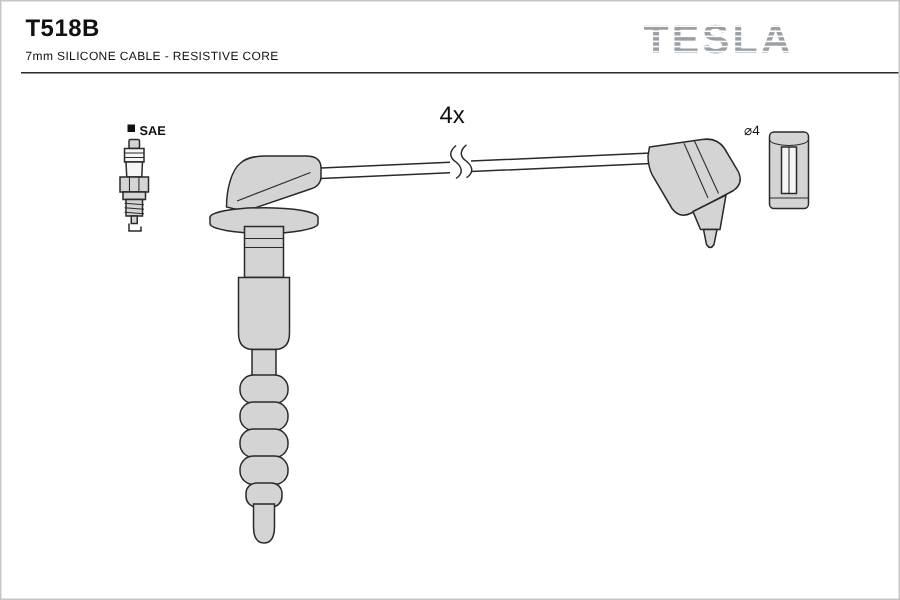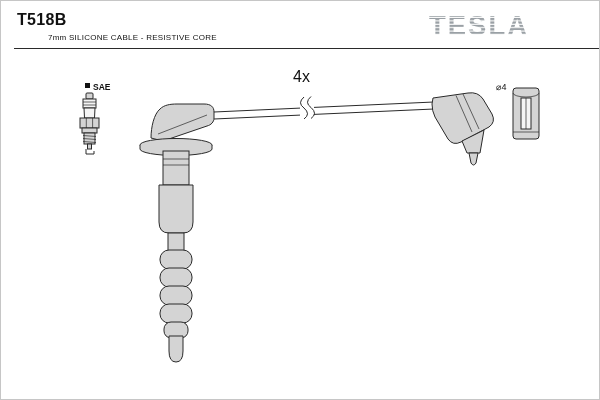--- a/index.html
+++ b/index.html
@@ -7,21 +7,21 @@
     position:relative;width:600px;height:400px;box-sizing:border-box;
     background:#ffffff;border:1px solid #c6c6c6;overflow:hidden;
     font-family:"Liberation Sans",sans-serif;color:#111;
   }
   .part-number{
     position:absolute;left:16px;top:10px;
     font-size:16px;font-weight:bold;letter-spacing:.3px;
   }
   .subtitle{
     position:absolute;left:16px;top:32px;
-    font-size:8px;letter-spacing:.25px;margin-left:31px;
+    font-size:8px;letter-spacing:.25px;
   }
   svg.diagram{position:absolute;left:0;top:0;}
   svg text{font-family:"Liberation Sans",sans-serif;fill:#111;}
   .brand-text{font-weight:bold;font-size:27px;letter-spacing:2px;fill:url(#brandStripes);}
   .part{fill:#d4d4d4;stroke:#2a2a2a;stroke-width:1;}
   .part-white{fill:#f5f5f5;stroke:#2a2a2a;stroke-width:1;}
   .ln{fill:none;stroke:#2a2a2a;stroke-width:1;}
   .thin{fill:none;stroke:#2a2a2a;stroke-width:.7;}
   .lbl-small{font-size:8.5px;font-weight:bold;}
   .lbl-qty{font-size:16px;}

